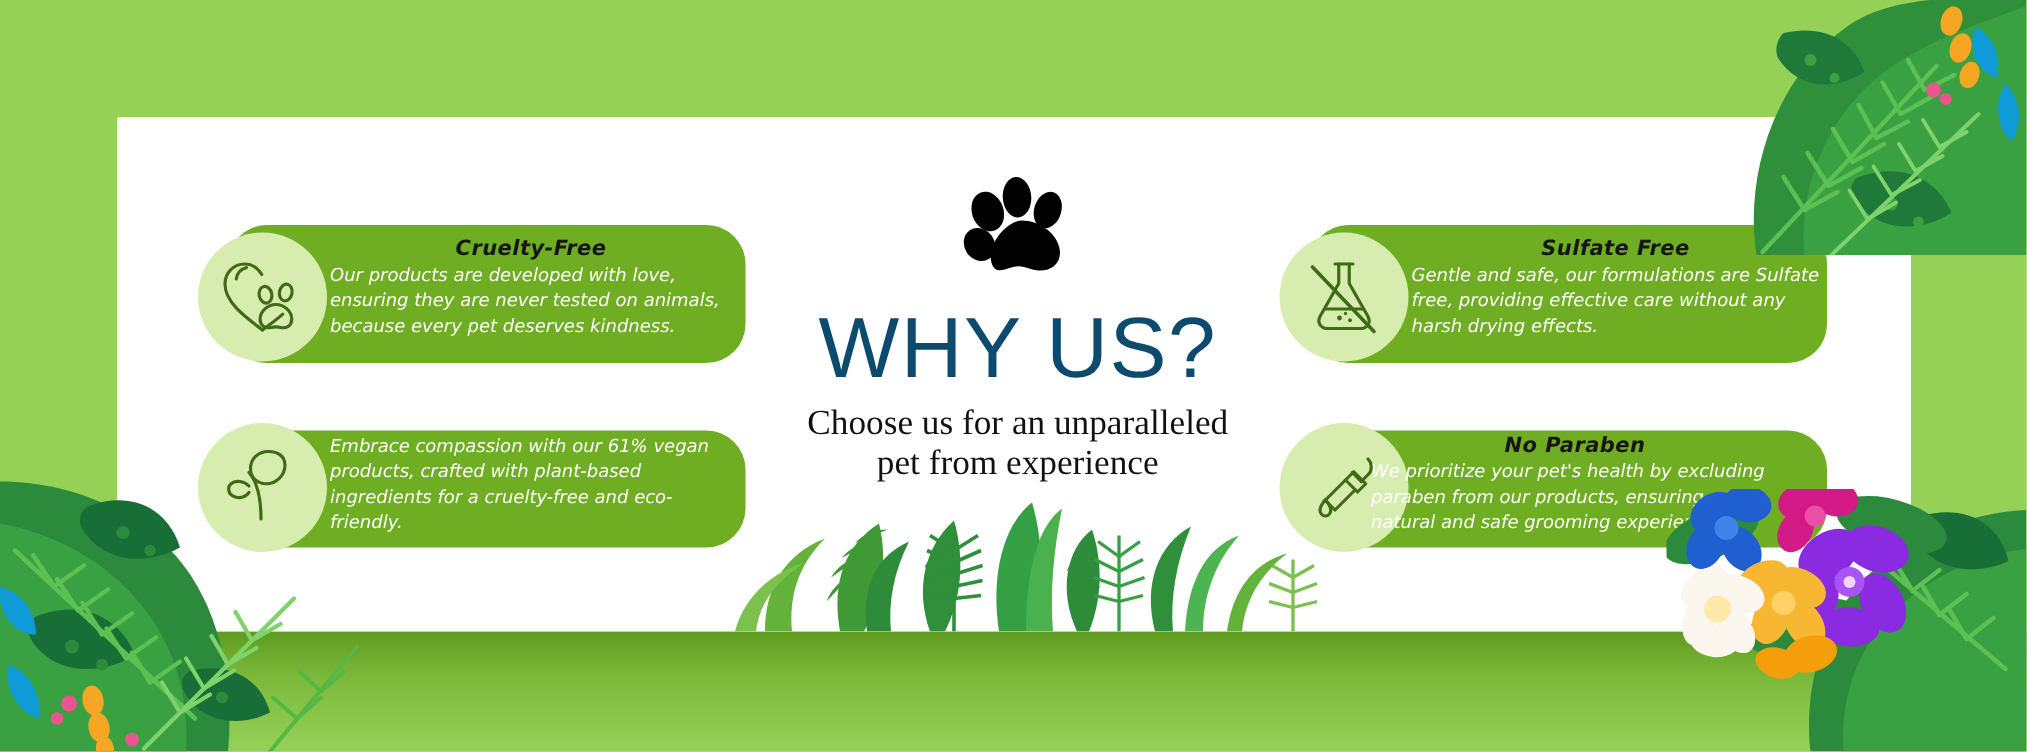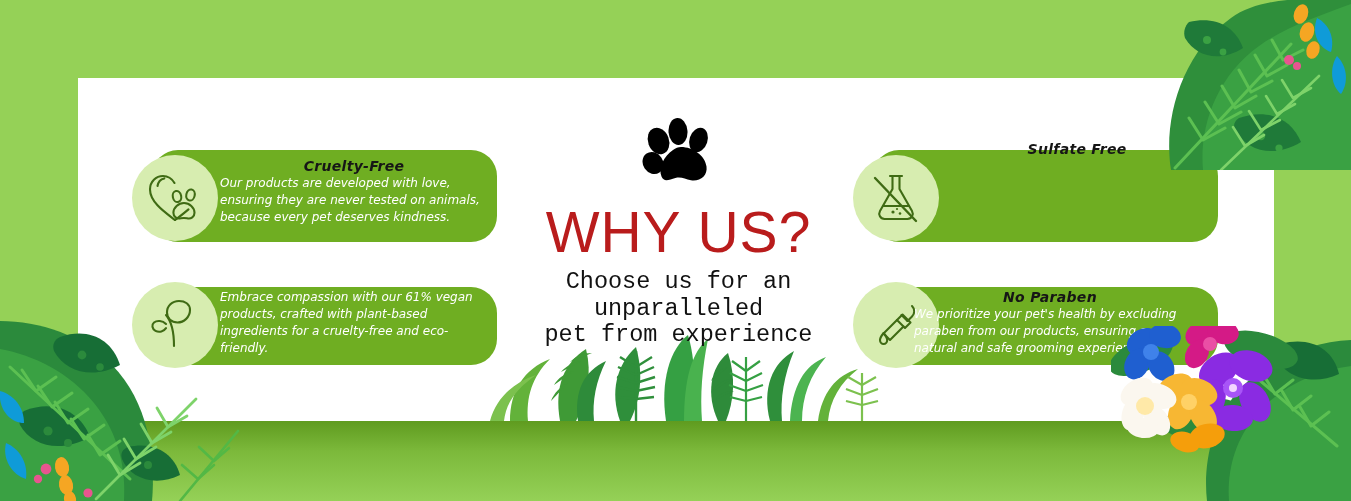--- a/index.html
+++ b/index.html
@@ -48,21 +48,21 @@
   .icon-circle.i4{left:853px;top:282px;}
   .icon-circle svg{display:block;}
 
   .card-text{
     position:absolute;
     z-index:4;
     font-family:"DejaVu Sans", sans-serif;
   }
   .card-text.t1{left:220px;top:158px;width:268px;}
   .card-text.t2{left:220px;top:289px;width:268px;}
-  .card-text.t3{left:941px;top:141px;width:272px;}
+  .card-text.t3{left:941px;top:158px;width:272px;}
   .card-text.t4{left:914px;top:289px;width:272px;}
 
   .card-title{
     font-size:14px;
     font-weight:700;
     color:#161616;
     letter-spacing:.3px;
     font-style:italic;
     line-height:1.15;
     margin:0 0 1px 0;
@@ -78,26 +78,26 @@
   }
 
   
   .center{
     position:absolute;left:506px;top:118px;width:345px;
     text-align:center;z-index:5;
   }
   .paw{margin:0 auto;display:block;}
   .why-title{
     font-family:"Liberation Sans", sans-serif;
-    font-size:57px;font-weight:400;color:#b91c1c;
+    font-size:57px;font-weight:400;color:#0c4a6e;
     letter-spacing:1px;line-height:1;
     margin:14px 0 0 0;
   }
   .why-sub{
-    font-family:Liberation Mono, monospace;
+    font-family:Liberation Serif, serif;
     font-size:23.5px;font-weight:500;color:#111;
     line-height:1.13;margin:8px 0 0 0;
   }
 
   
   .foliage{position:absolute;pointer-events:none;}
   .fol-tr{right:0;top:0;width:240px;height:170px;z-index:6;}
   .fol-bl{left:0;bottom:0;width:260px;height:230px;z-index:6;}
   .fol-br{right:0;bottom:0;width:240px;height:175px;z-index:6;}
   .fol-center{left:470px;bottom:80px;width:420px;height:110px;z-index:2;}
@@ -184,20 +184,21 @@
 
   <div class="card-text t1">
     <p class="card-title">Cruelty-Free</p>
     <p class="card-desc">Our products are developed with love, ensuring they are never tested on animals, because every pet deserves kindness.</p>
   </div>
   <div class="card-text t2">
     <p class="card-desc">Embrace compassion with our 61% vegan products, crafted with plant-based ingredients for a cruelty-free and eco-friendly.</p>
   </div>
   <div class="card-text t3">
     <p class="card-title">Sulfate Free</p>
+    <p class="card-desc">Gentle and safe, our formulations are Sulfate free, providing effective care without any harsh drying effects.</p>
   </div>
   <div class="card-text t4">
     <p class="card-title">No Paraben</p>
     <p class="card-desc">We prioritize your pet's health by excluding paraben from our products, ensuring a natural and safe grooming experience.</p>
   </div>
 
   <svg class="foliage fol-center" viewBox="0 0 420 110" preserveAspectRatio="none">
     <g>
       <path d="M40 110c0-30 14-52 40-62-18 18-24 38-22 62z" fill="#63b23a"></path>
       <path d="M20 110c6-22 22-38 46-46-20 14-30 28-32 46z" fill="#7cc14e"></path>

